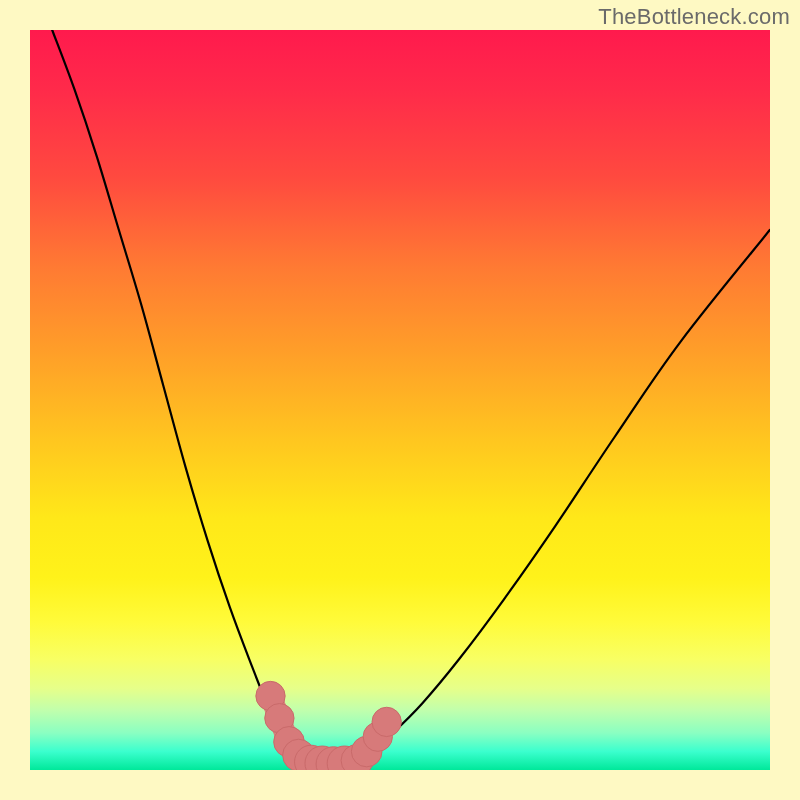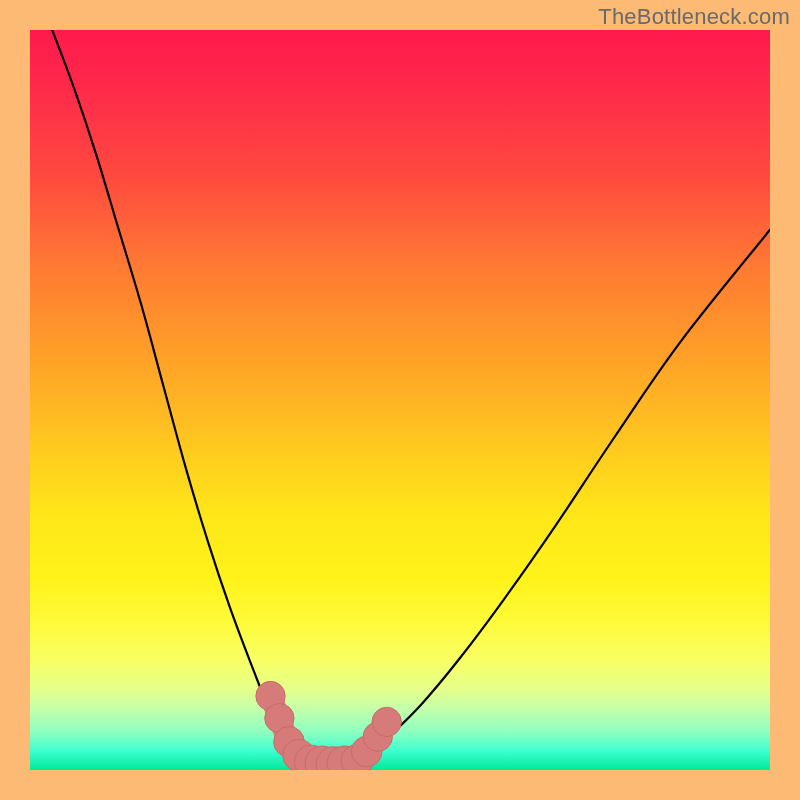--- a/index.html
+++ b/index.html
@@ -7,21 +7,21 @@
     padding: 0;
     width: 800px;
     height: 800px;
     background: #000;
     overflow: hidden;
   }
   .frame {
     position: absolute;
     left: 0; top: 0;
     width: 800px; height: 800px;
-    background: #fdba74;
+    background: #fef9c3;
   }
   .plot {
     position: absolute;
     left: 30px;
     top: 30px;
     width: 740px;
     height: 740px;
     overflow: hidden;
   }
   .gradient {

